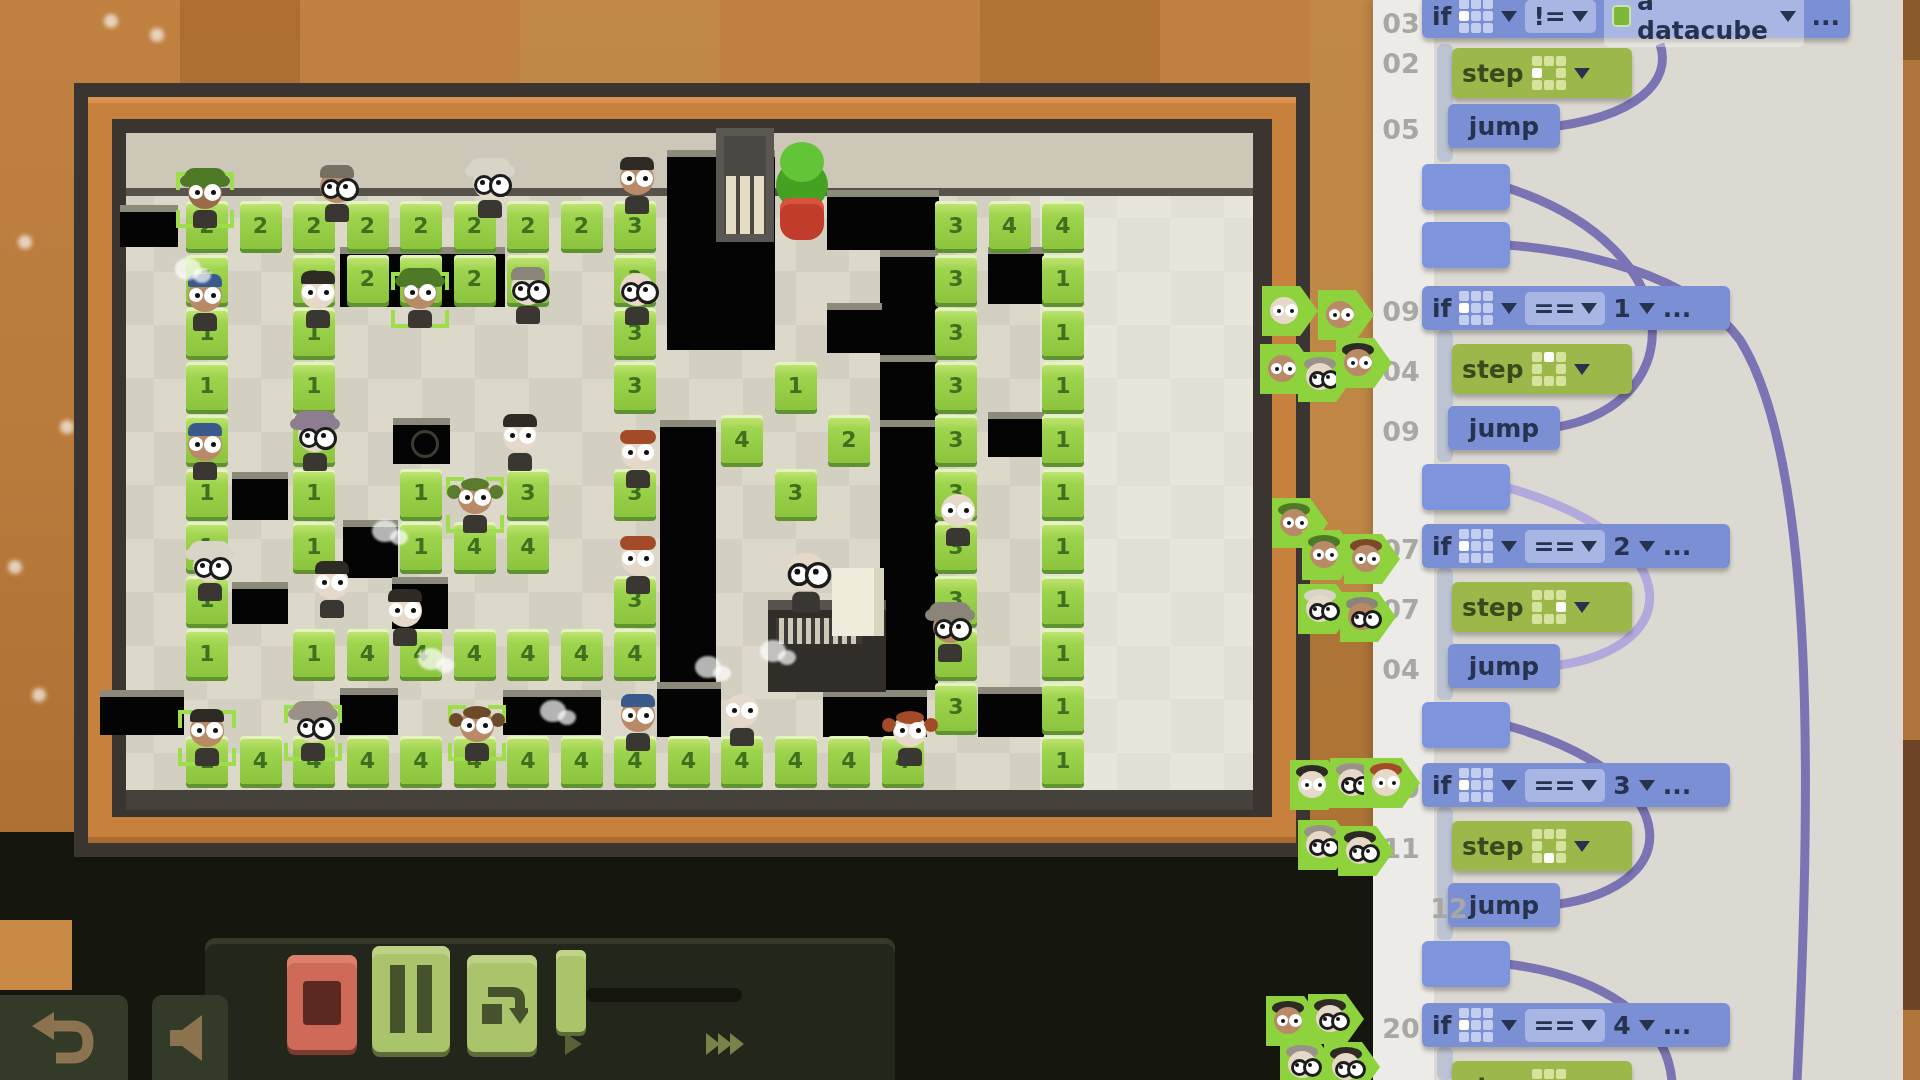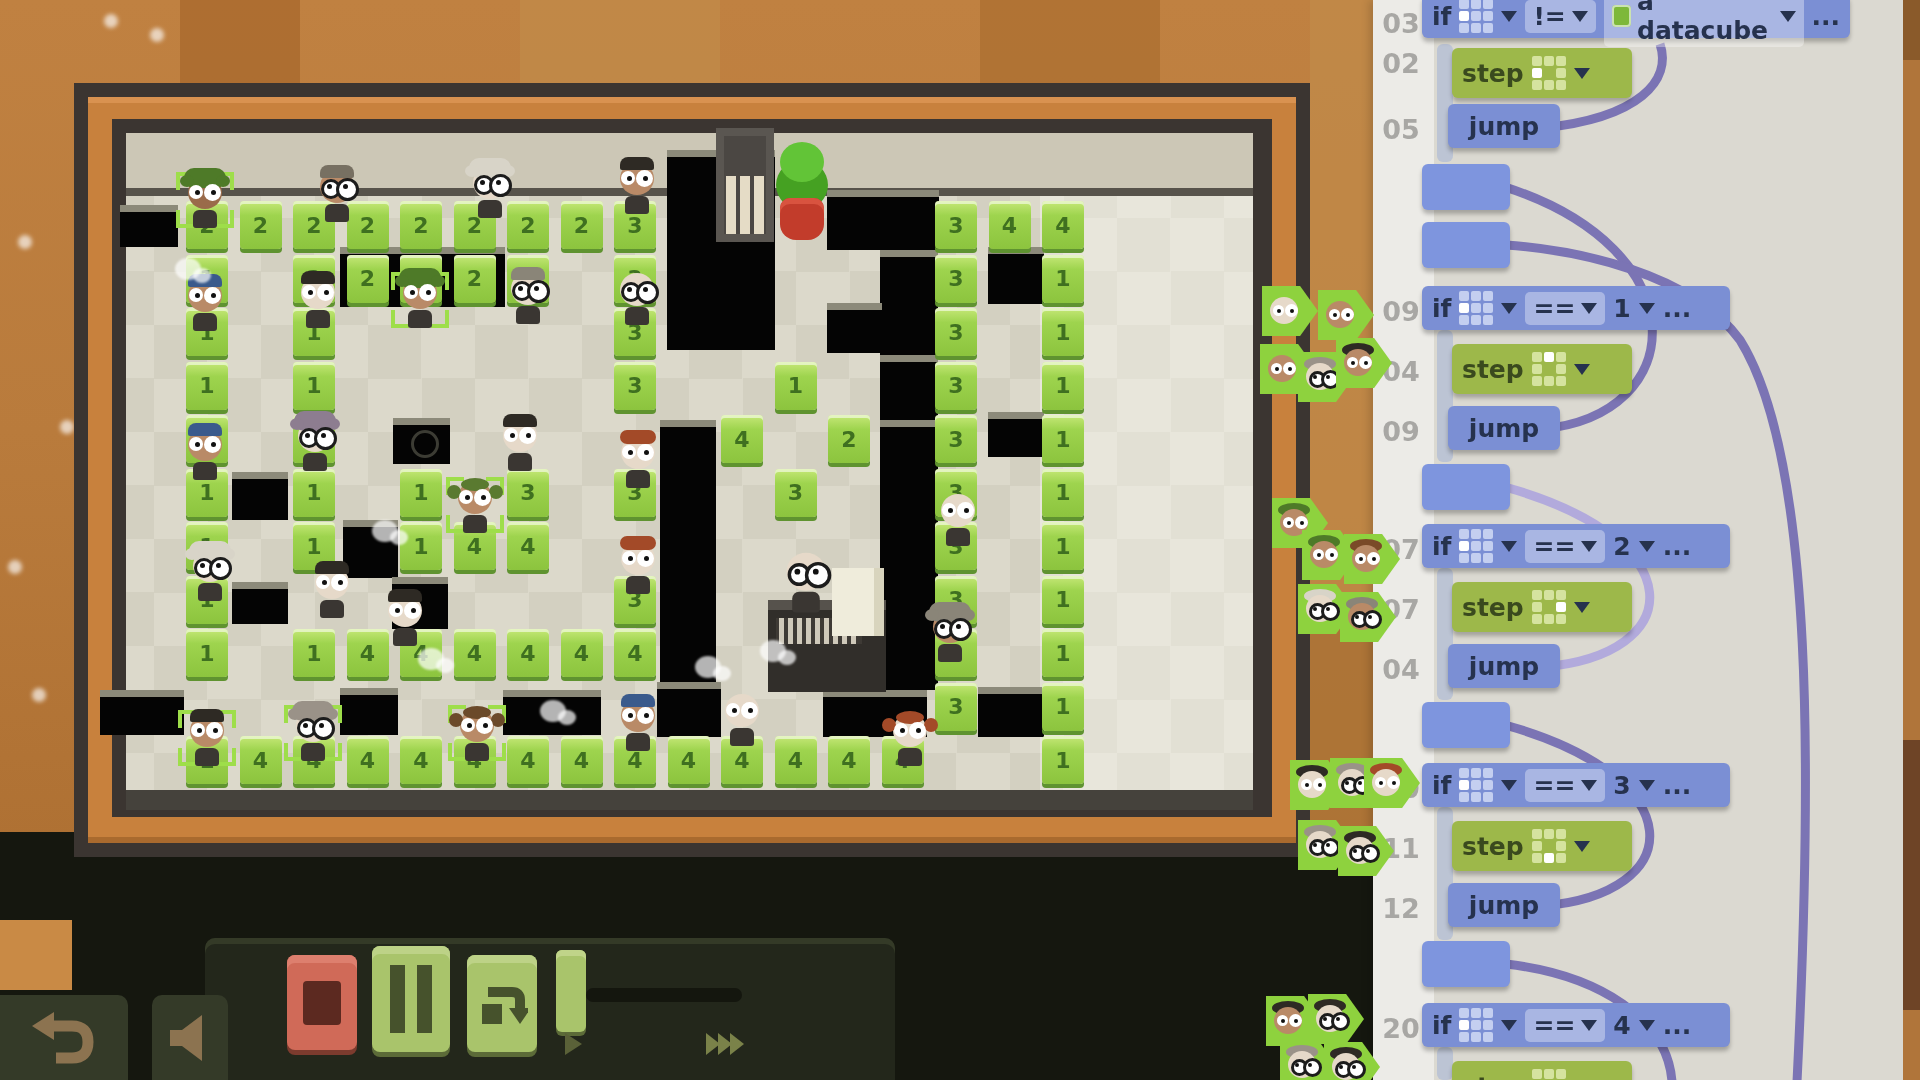--- a/index.html
+++ b/index.html
@@ -805,21 +805,21 @@
       <div class="gut-num" style="top:48px;">02</div>
       <div class="gut-num" style="top:114px;">05</div>
       <div class="gut-num" style="top:296px;">09</div>
       <div class="gut-num" style="top:356px;">04</div>
       <div class="gut-num" style="top:416px;">09</div>
       <div class="gut-num" style="top:534px;">07</div>
       <div class="gut-num" style="top:594px;">07</div>
       <div class="gut-num" style="top:654px;">04</div>
       <div class="gut-num" style="top:773px;">10</div>
       <div class="gut-num" style="top:833px;">11</div>
-      <div class="gut-num" style="top:893px;">12</div>
+      <div class="gut-num" style="top:893px;padding-left:48px;">12</div>
       <div class="gut-num" style="top:1013px;">20</div>
     </div>
   <div id="badges">
       <div class="badge" style="left:1262px;top:286px;">
         <div class="b-head" style="background:#e6d9c9;"></div>
         <div class="w-eye" style="left:11px;top:19px;width:11px;height:11px;"></div>
         <div class="w-eye" style="left:23px;top:18px;width:13px;height:13px;"></div>
         <div class="w-pupil" style="left:15px;top:23px;width:4px;height:4px;"></div>
         <div class="w-pupil" style="left:28px;top:23px;width:4px;height:4px;"></div>
       </div>

